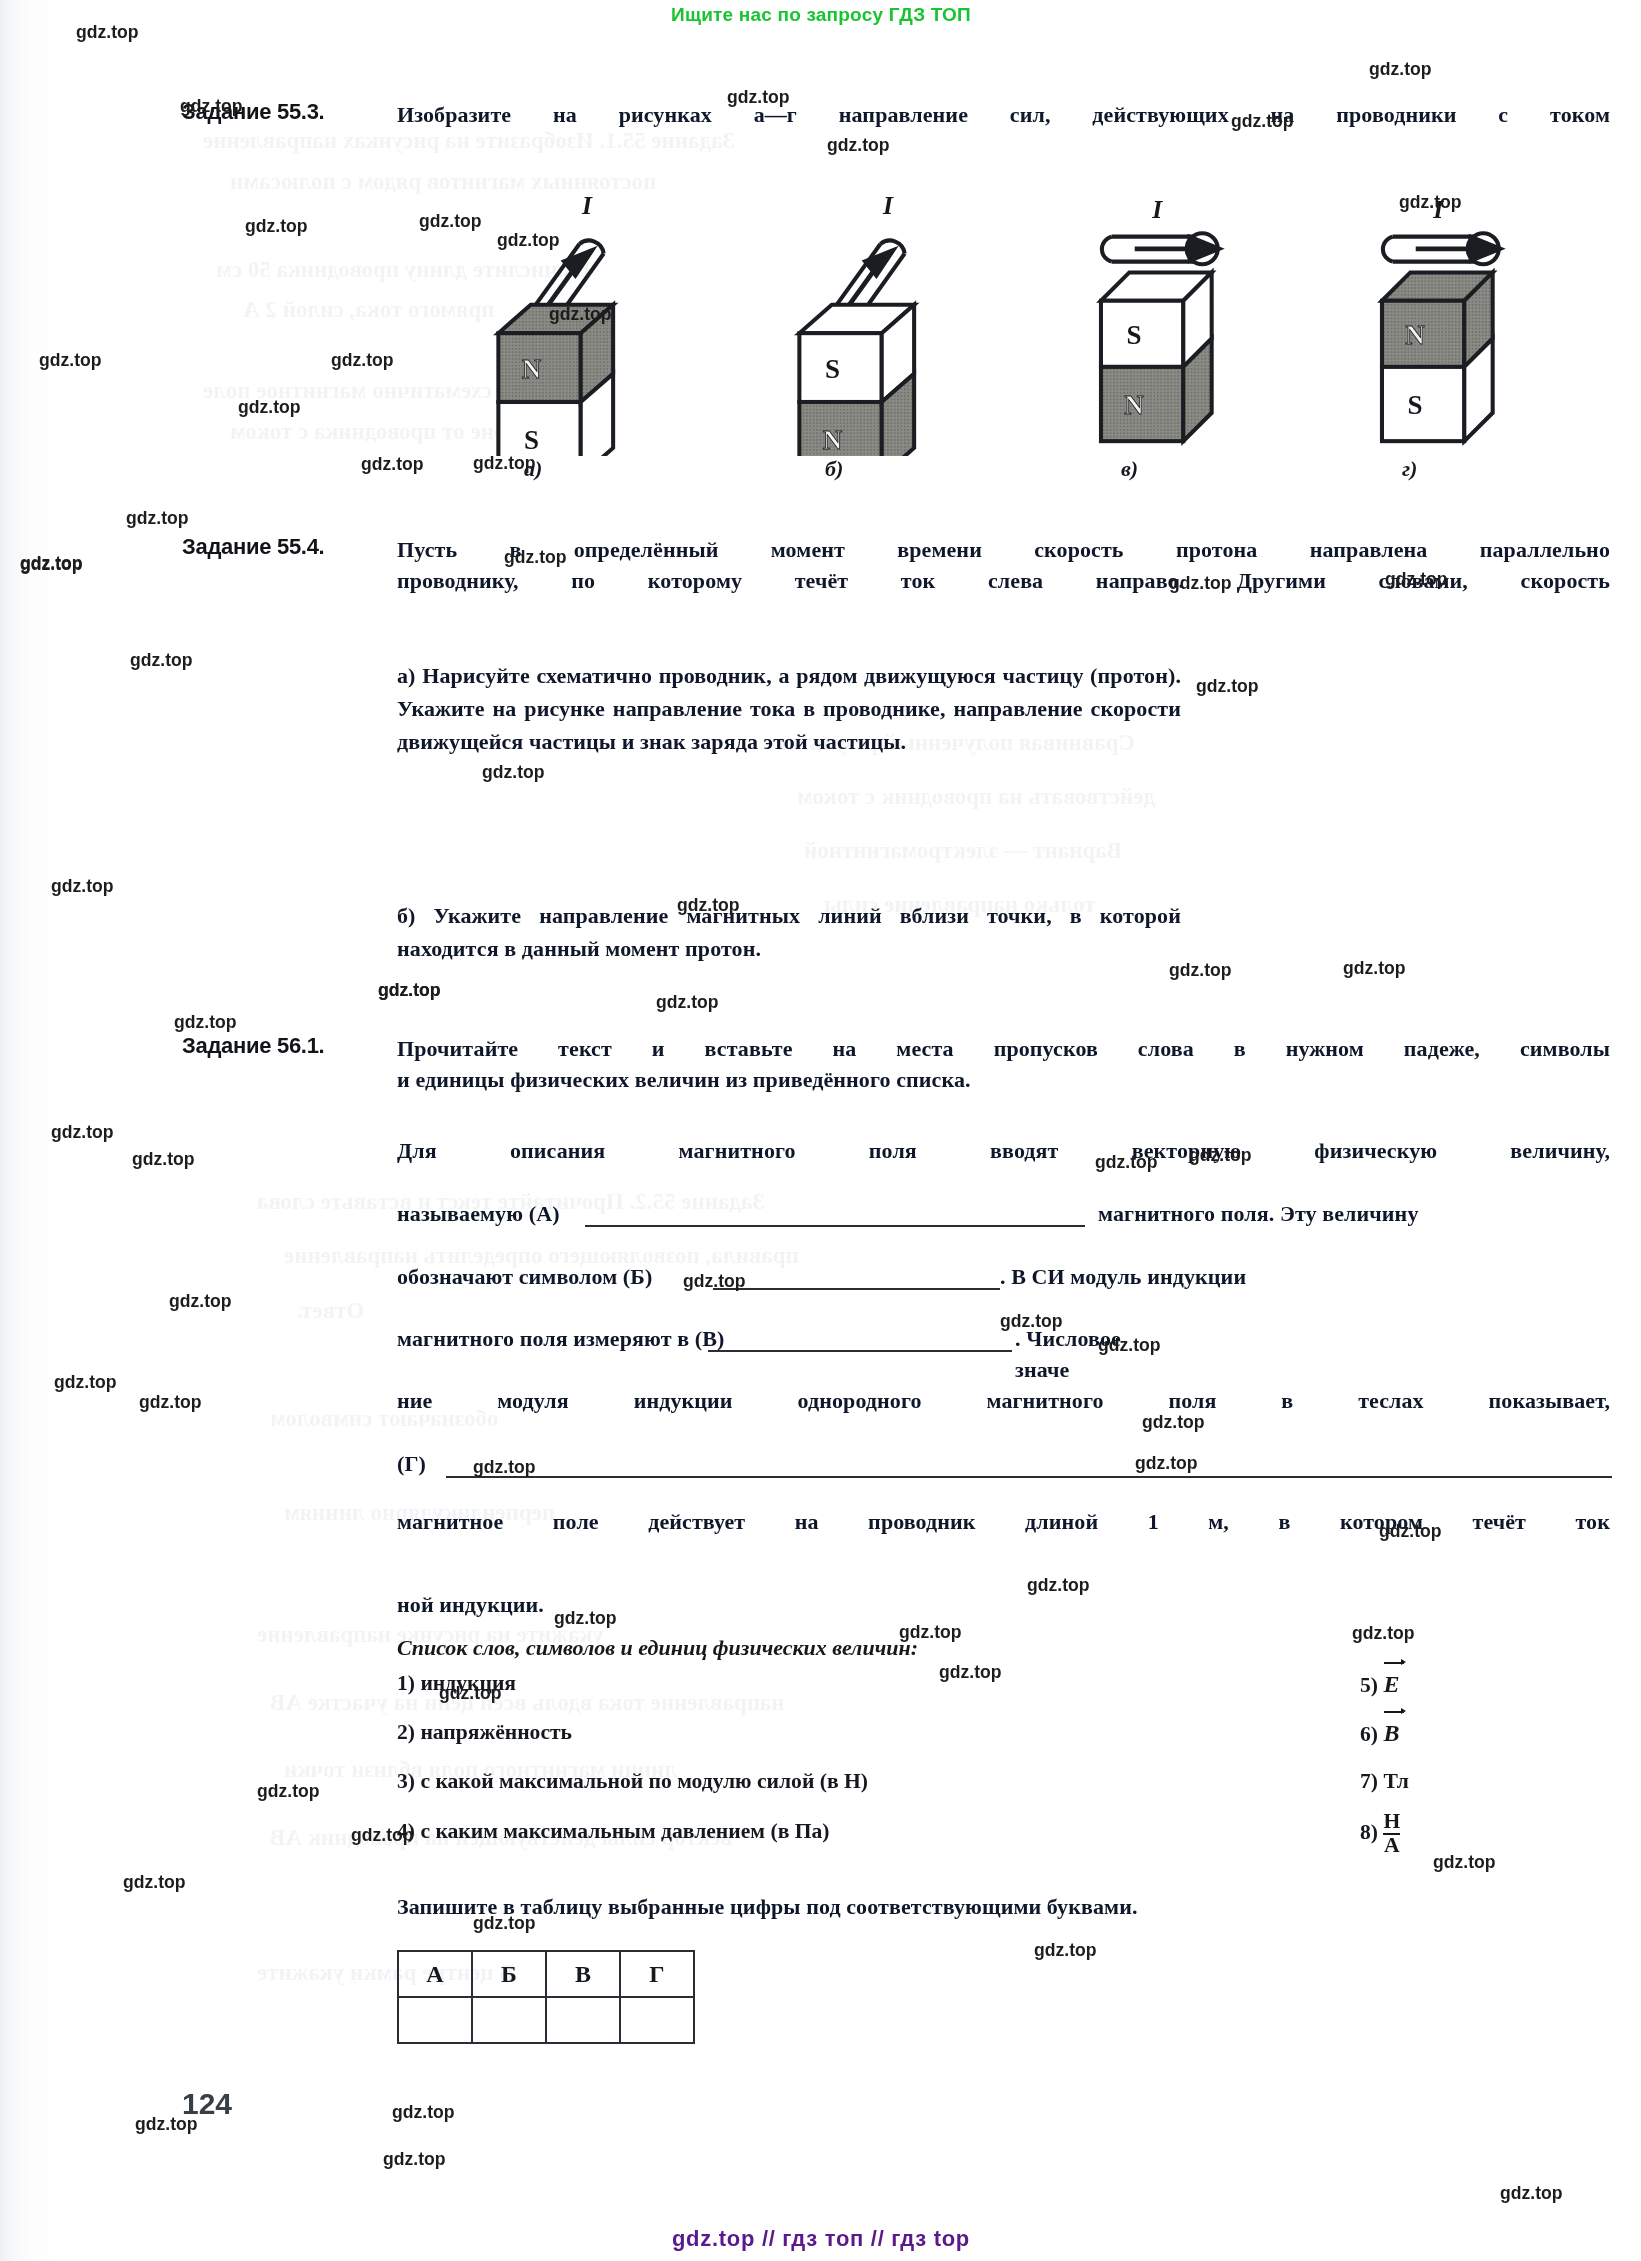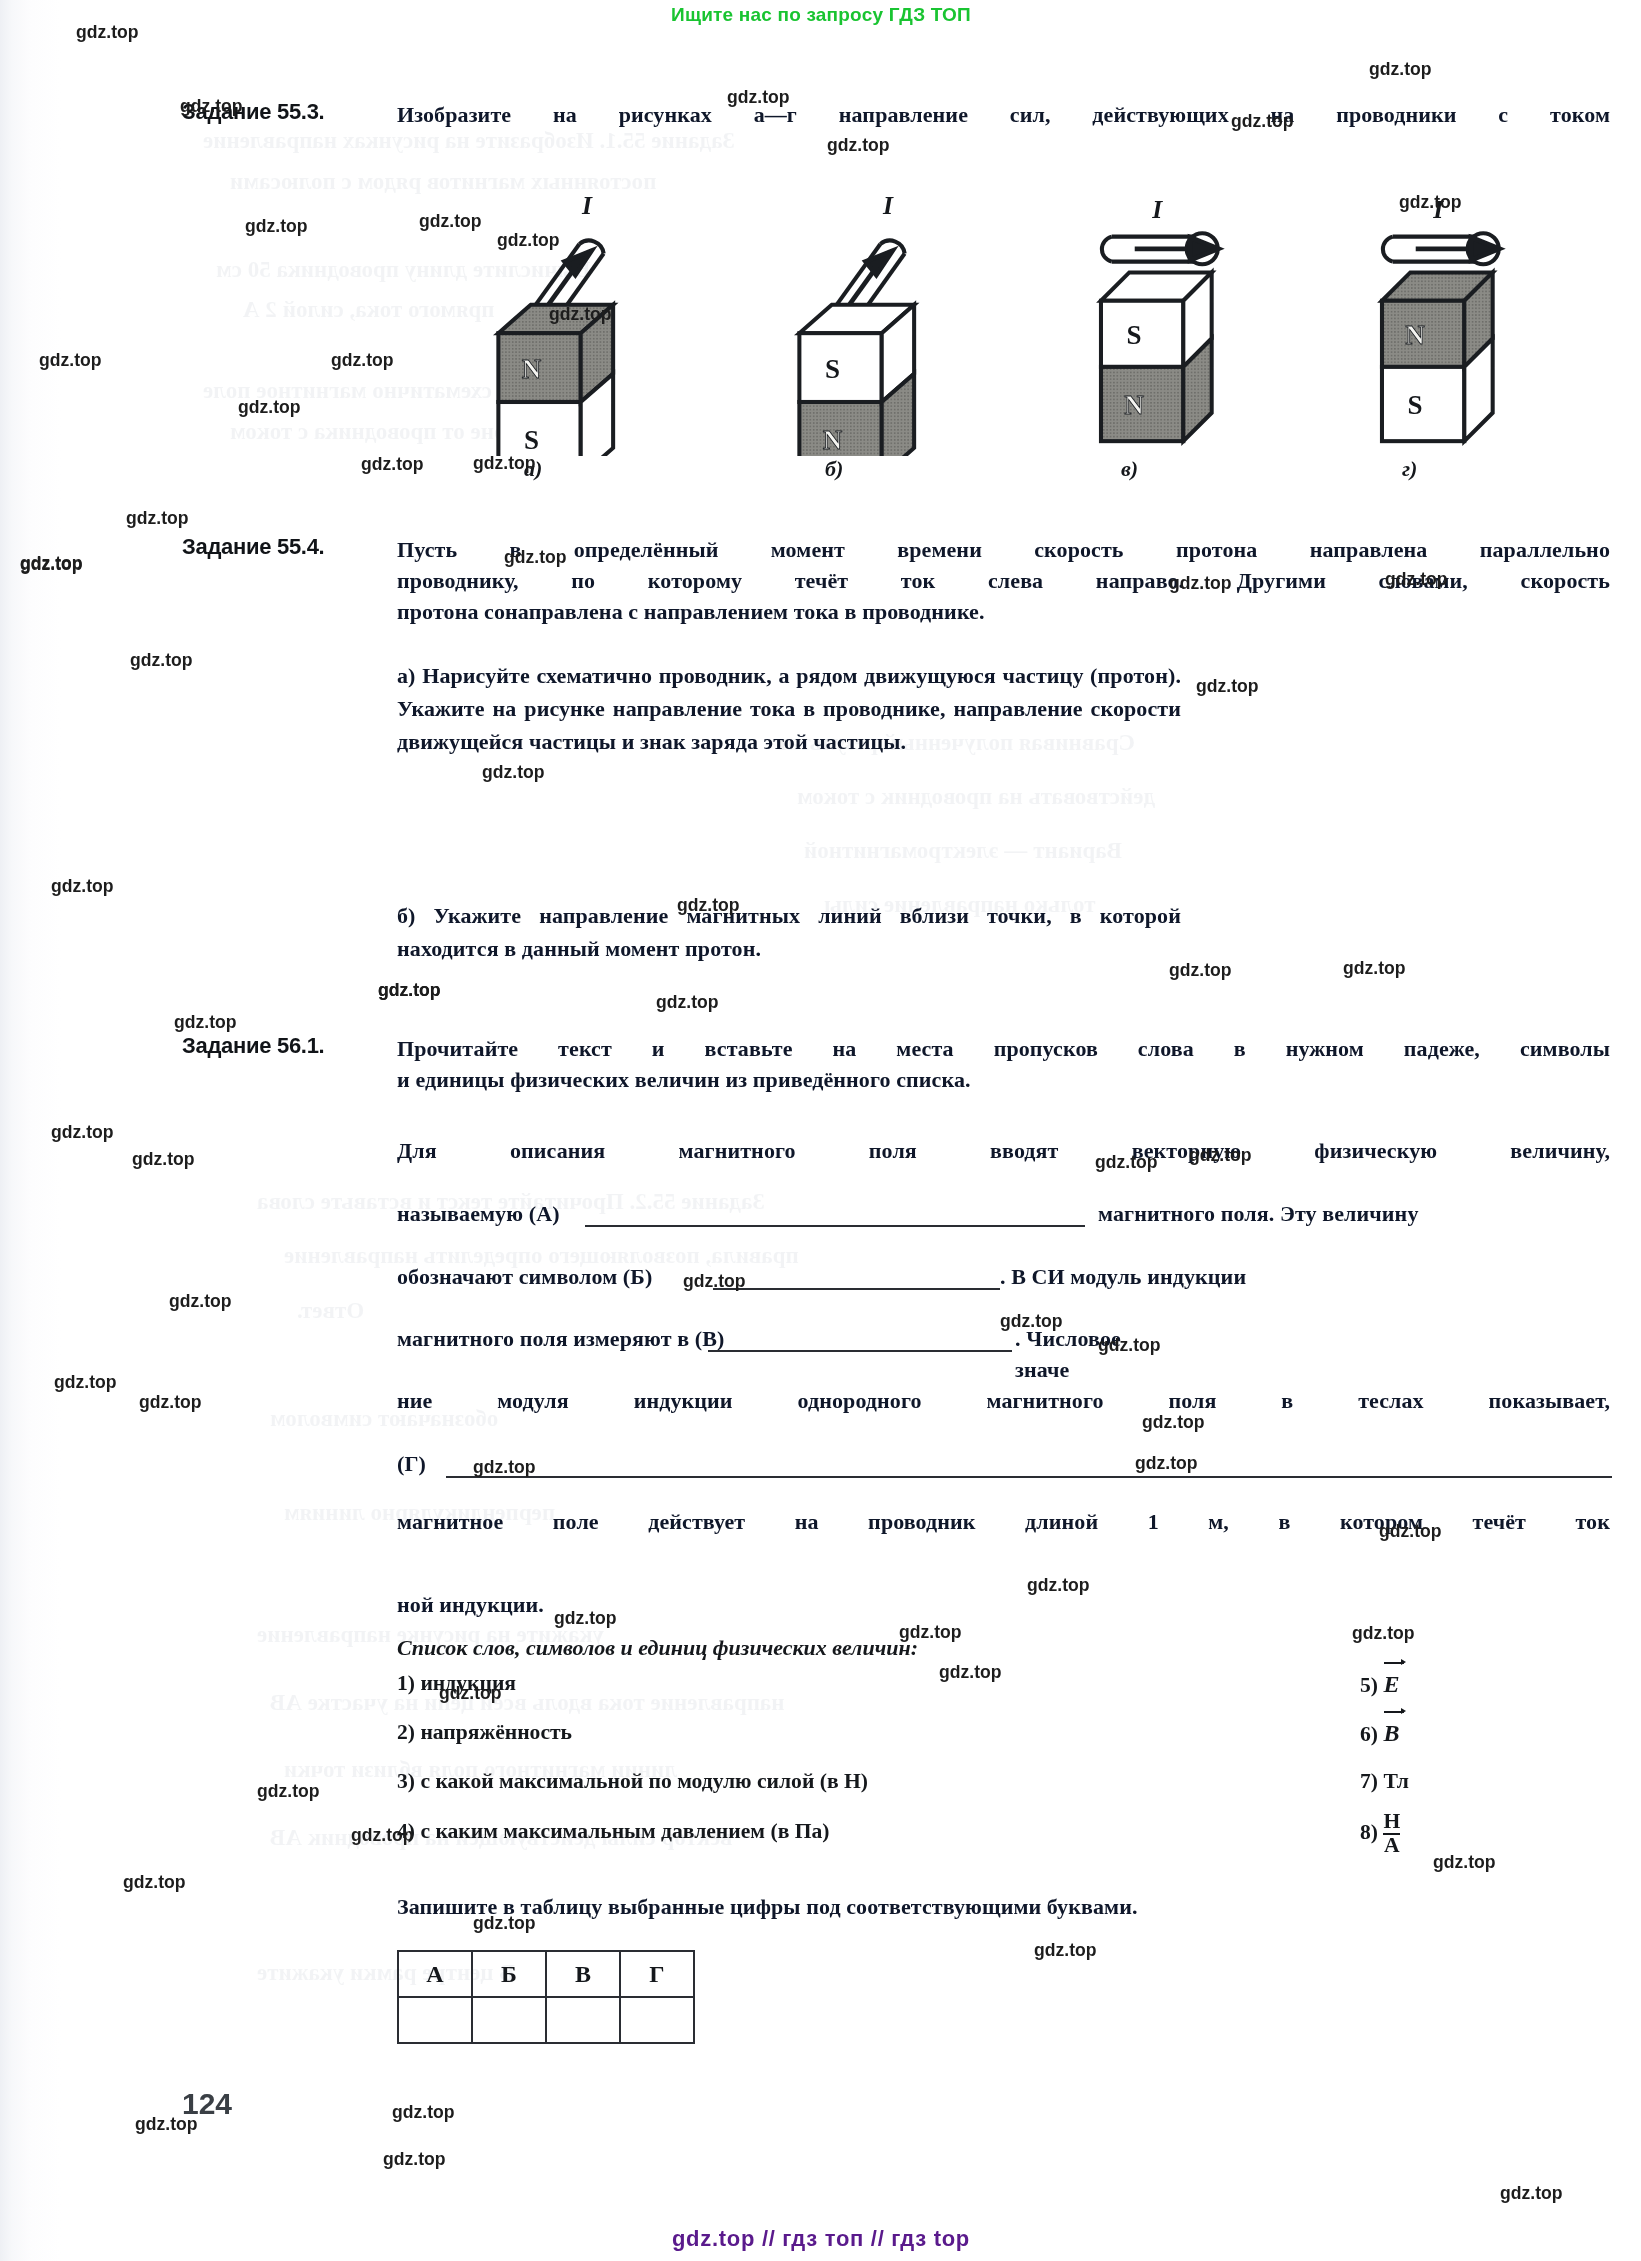--- a/index.html
+++ b/index.html
@@ -366,21 +366,20 @@
       <polygon points="144,268 186,226 186,336 144,378" fill="#ffffff" stroke="#1a1d21" stroke-width="6"></polygon>
       <text x="71" y="234" text-anchor="middle" font-family="Liberation Serif, serif" font-weight="700" font-size="40" fill="#f4f4f0" stroke="#1a1d21" stroke-width="1.2">N</text>
       <text x="71" y="338" text-anchor="middle" font-family="Liberation Serif, serif" font-weight="700" font-size="40" fill="#15181c">S</text>
     </svg>
     <div class="fig-caption" style="left:35px; top:270px;">г)</div>
   </div>
 
   <div class="task-label" style="left:150px; top:534px;">Задание 55.4.</div>
   <div class="ptext justify" style="left:365px; top:534px; width:1213px;">Пусть в определённый момент времени скорость протона направлена параллельно</div>
   <div class="ptext justify" style="left:365px; top:565px; width:1213px;">проводнику, по которому течёт ток слева направо. Другими словами, скорость</div>
-  <div class="ptext nojust" style="left:365px; top:596px; width:1213px;">протона сонаправлена с направлением тока в проводнике.</div>
 
   <div class="ptext nojust" style="left:365px; top:659px; width:784px; line-height:33px;">а) Нарисуйте схематично проводник, а рядом дви­жущуюся частицу (протон). Укажите на рисунке на­правление тока в проводнике, направление скорости движущейся частицы и знак заряда этой частицы.</div>
   <div class="ptext nojust" style="left:365px; top:899px; width:784px; line-height:33px;">б) Укажите направление магнитных линий вблизи точки, в которой находится в данный момент протон.</div>
 
   <div class="task-label" style="left:150px; top:1033px;">Задание 56.1.</div>
   <div class="ptext justify" style="left:365px; top:1033px; width:1213px;">Прочитайте текст и вставьте на места пропусков слова в нужном падеже, символы</div>
   <div class="ptext nojust" style="left:365px; top:1064px; width:1213px;">и единицы физических величин из приведённого списка.</div>
 
   <div class="ptext justify" style="left:365px; top:1135px; width:1213px;">Для описания магнитного поля вводят векторную физическую величину,</div>
 

